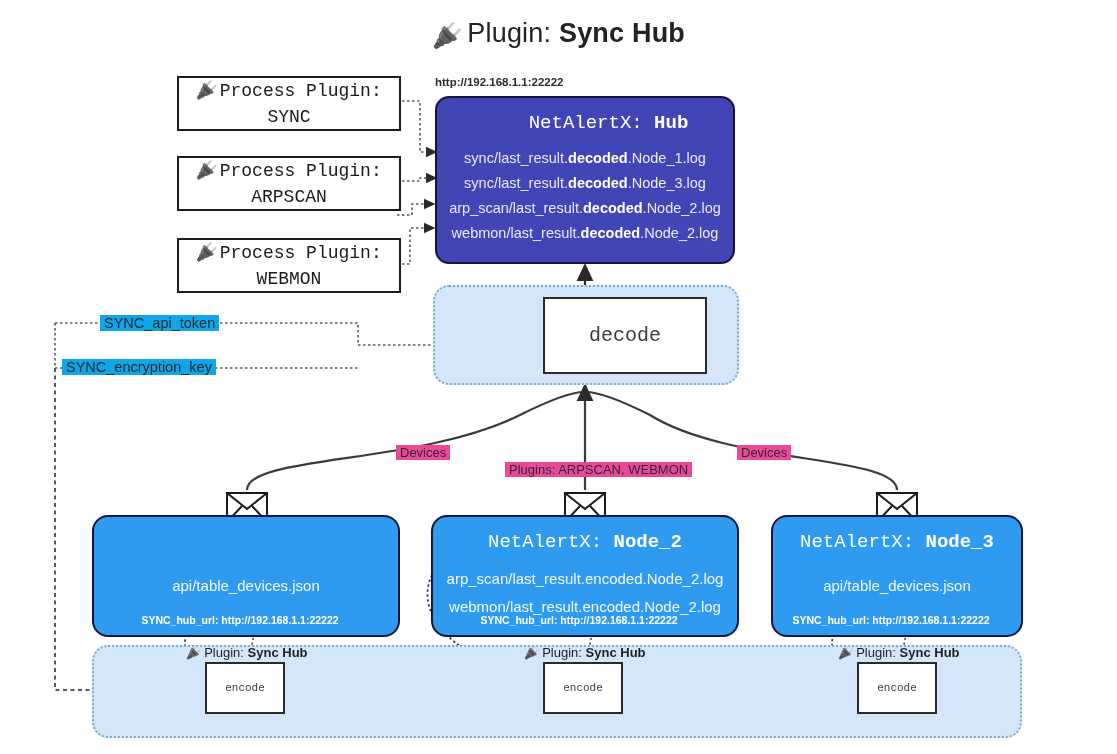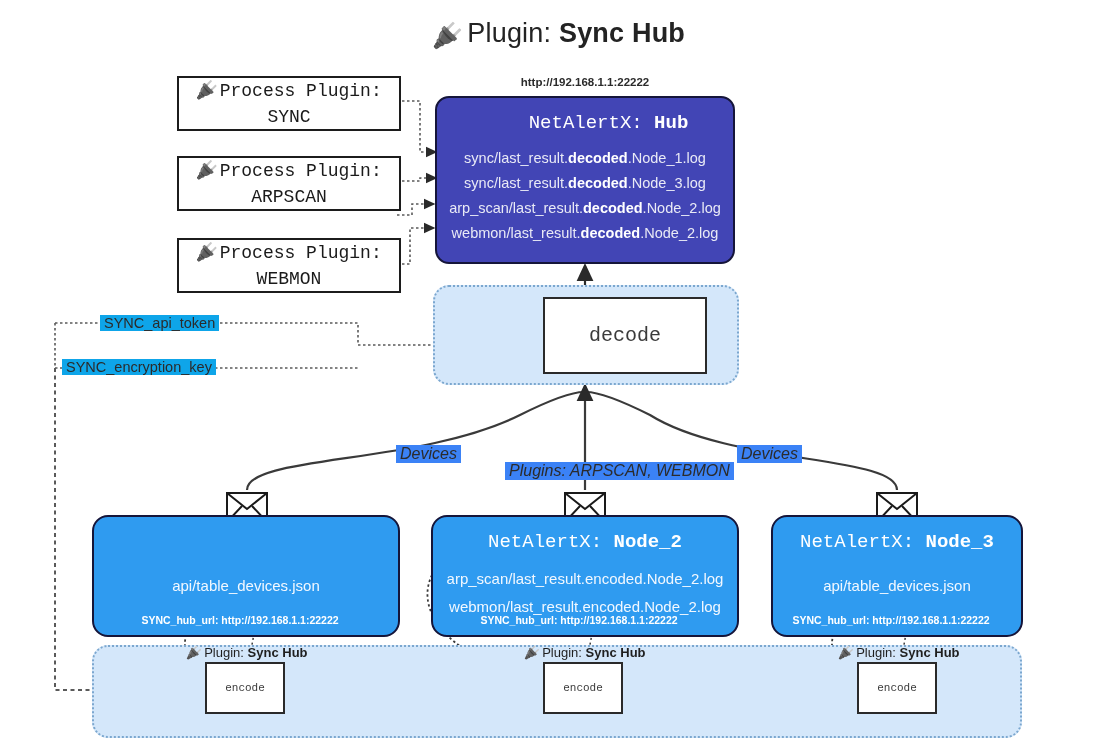--- a/index.html
+++ b/index.html
@@ -20,21 +20,21 @@
            font-size:18px;color:#1a1a1a;text-align:center;line-height:1.45;
            display:flex;flex-direction:column;align-items:center;justify-content:center;}
   .procbox .plug{font-family:"Liberation Sans",sans-serif;display:inline-block;
                  transform:scaleX(-1);margin-right:1px;}
   .procbox .l1{white-space:nowrap;}
   .procbox .l2{white-space:nowrap;}
 
   
   .hub{position:absolute;background:#4245b5;border:2px solid #15153a;border-radius:14px;
        box-sizing:border-box;}
-  .hub-url{position:absolute;font-size:11.5px;color:#2b2b2b;font-weight:bold;text-align:center;}
+  .hub-url{position:absolute;font-size:11.5px;color:#2b2b2b;font-weight:bold;}
   .hub-title{position:absolute;left:0;right:0;top:14px;text-align:center;color:#ffffff;
              font-family:"Liberation Mono","DejaVu Sans Mono",monospace;font-size:19px;padding-left:47px;}
   .hub-title b{font-weight:bold;}
   .hub-lines{position:absolute;left:0;right:0;top:48px;}
   .hub-line{color:#e9eaf6;font-size:14.5px;line-height:25px;text-align:center;white-space:nowrap;}
   .hub-line b{font-weight:bold;color:#ffffff;}
 
   
   .lightbox{position:absolute;background:#d4e7fa;border:2px dotted #7ba7cf;border-radius:16px;
             box-sizing:border-box;}
@@ -54,22 +54,22 @@
   .node-title b{font-weight:bold;}
   .node-lines{position:absolute;left:0;right:0;top:55px;}
   .node-line{color:#f2f8ff;font-size:15px;line-height:28px;text-align:center;white-space:nowrap;}
   .node-foot{position:absolute;left:0;right:12px;bottom:9px;text-align:center;color:#ffffff;
              font-size:10.5px;font-weight:bold;white-space:nowrap;}
 
   
   .envelope{position:absolute;width:42px;height:31px;}
 
   
-  .edgelabel{position:absolute;font-size:16px;color:#2b2b2b;background:#3b82f6;
-             padding:0 4px;white-space:nowrap;font-style:italic;}
+  .edgelabel{position:absolute;font-size:13px;color:#2b2b2b;background:#ec4899;
+             padding:0 4px;white-space:nowrap;}
   .pathlabel{position:absolute;font-size:14.5px;color:#2b2b2b;background:#0ea5e9;
              padding:0 4px;white-space:nowrap;}
 
   
   .plugcap{position:absolute;font-size:13px;color:#1f1f1f;white-space:nowrap;}
   .plugcap b{font-weight:bold;}
   .plugcap .plug{display:inline-block;transform:scaleX(-1);margin-right:2px;}
 </style>
 </head>
 <body>

